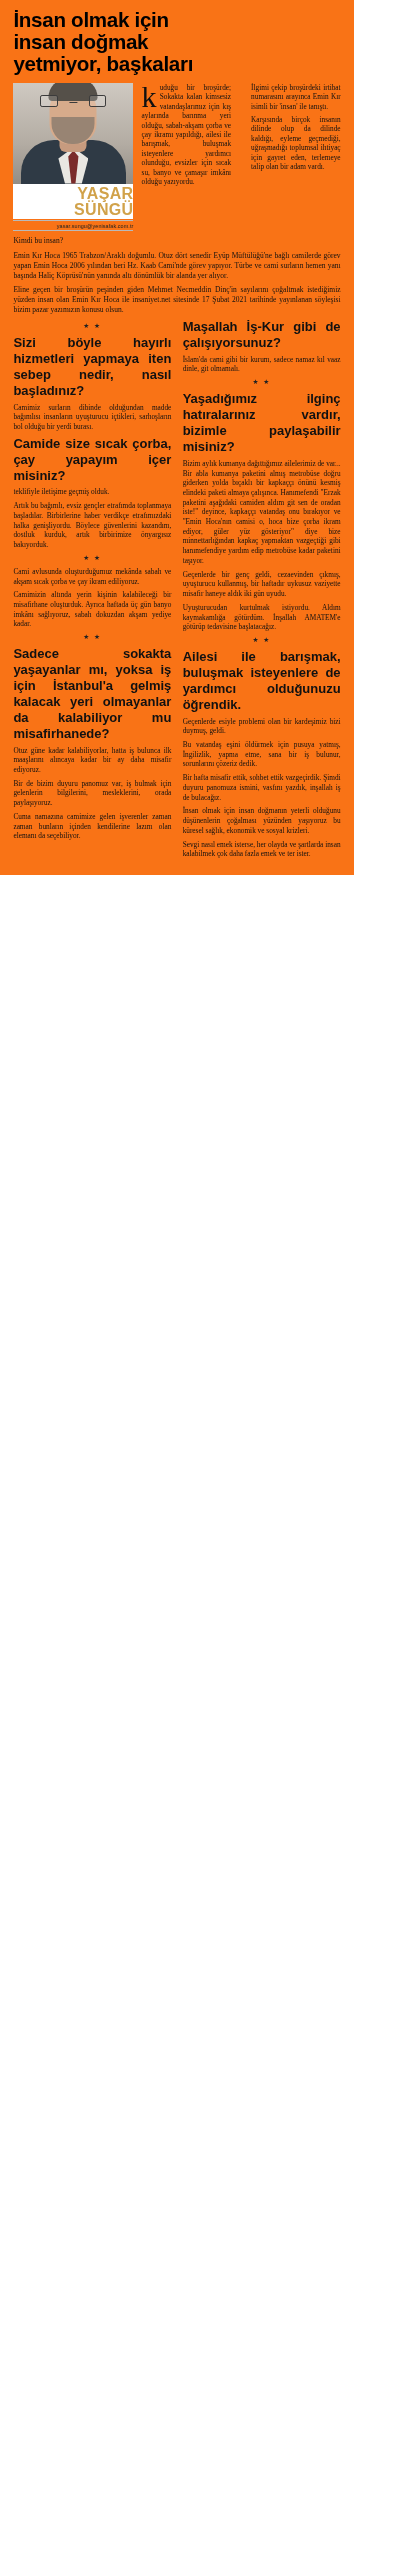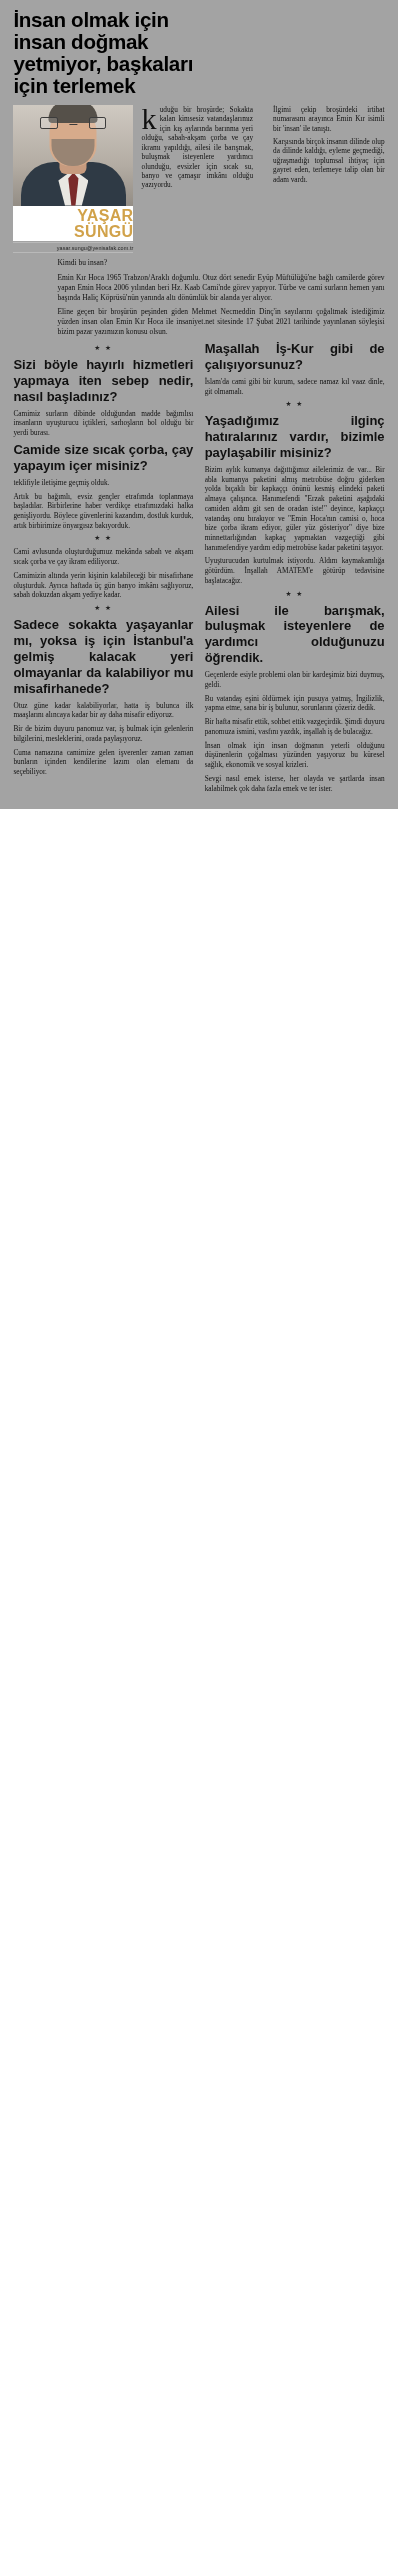--- a/index.html
+++ b/index.html
@@ -6,24 +6,24 @@
     margin: 0;
     padding: 0;
     background: #ffffff;
   }
   body {
     width: 402px;
     font-family: "Liberation Serif", serif;
     color: #111111;
   }
   .page {
-    width: 398px;
+    width: 354px;
     box-sizing: border-box;
     padding: 9.3px 13.4px 15.5px 13.4px;
-    background: #a3a3a3;
+    background: #f97316;
   }
   .headline {
     font-family: "Liberation Sans", sans-serif;
     font-weight: bold;
     font-size: 20.6px;
     line-height: 1.07;
     letter-spacing: -0.3px;
     color: #000000;
     margin: 0 0 7.2px 0;
   }
@@ -163,21 +163,20 @@
   }
   .intro-col p { margin: 0 0 3.6px 0; }
 
   
   .lead {
     margin-top: 5.2px;
     font-size: 7.5px;
     line-height: 1.34;
     text-align: justify;
     hyphens: auto;
-    margin-left: 44px;
   }
   .lead p { margin: 0 0 4.1px 0; }
 
   
   .body-cols {
     margin-top: 3.1px;
     column-count: 2;
     column-gap: 11.3px;
     column-rule: 0;
     font-size: 7.3px;
@@ -208,21 +207,20 @@
 </style>
 </head>
 <body>
 
 <div class="page">
 
   <h1 class="headline">
     <span>İnsan olmak için</span>
     <span>insan doğmak</span>
     <span>yetmiyor, başkaları</span>
-    <span>için terlemek</span>
   </h1>
 
   <div class="top-block">
 
     <div class="author-card">
       <div class="author-photo">
         <div class="ph-bg"></div>
         <div class="ph-suit"></div>
         <div class="ph-shirt"></div>
         <div class="ph-tie"></div>
@@ -272,20 +270,21 @@
       <div class="stars">★ ★</div>
       <div class="subhead">Sadece sokakta yaşayanlar mı, yoksa iş için İstanbul'a gelmiş kalacak yeri olmayanlar da kalabiliyor mu misafirhanede?</div>
       <p>Otuz güne kadar kalabiliyorlar, hatta iş bulunca ilk maaşlarını alıncaya kadar bir ay daha misafir ediyoruz.</p>
       <p>Bir de bizim duyuru panomuz var, iş bulmak için gelenlerin bilgilerini, mesleklerini, orada paylaşıyoruz.</p>
       <p>Cuma namazına camimize gelen işverenler zaman zaman bunların içinden kendilerine lazım olan elemanı da seçebiliyor.</p>
       <div class="subhead">Maşallah İş-Kur gibi de çalışıyorsunuz?</div>
       <p>İslam'da cami gibi bir kurum, sadece namaz kıl vaaz dinle, git olmamalı.</p>
       <div class="stars">★ ★</div>
       <div class="subhead">Yaşadığımız ilginç hatıralarınız vardır, bizimle paylaşabilir misiniz?</div>
       <p>Bizim aylık kumanya dağıttığımız ailelerimiz de var... Bir abla kumanya paketini almış metrobüse doğru giderken yolda bıçaklı bir kapkaççı önünü kesmiş elindeki paketi almaya çalışınca. Hanımefendi "Erzak paketini aşağıdaki camiden aldım git sen de oradan iste!" deyince, kapkaççı vatandaş onu bırakıyor ve "Emin Hoca'nın camisi o, hoca bize çorba ikram ediyor, güler yüz gösteriyor" diye bize minnettarlığından kapkaç yapmaktan vazgeçtiği gibi hanımefendiye yardım edip metrobüse kadar paketini taşıyor.</p>
+      <p>Geçenlerde bir genç geldi, cezaevinden çıkmış, uyuşturucu kullanmış, bir haftadır uykusuz vaziyette misafir haneye aldık iki gün uyudu.</p>
       <p>Uyuşturucudan kurtulmak istiyordu. Aldım kaymakamlığa götürdüm. İnşallah AMATEM'e götürüp tedavisine başlatacağız.</p>
       <div class="stars">★ ★</div>
       <div class="subhead">Ailesi ile barışmak, buluşmak isteyenlere de yardımcı olduğunuzu öğrendik.</div>
       <p>Geçenlerde esiyle problemi olan bir kardeşimiz bizi duymuş, geldi.</p>
       <p>Bu vatandaş eşini öldürmek için pusuya yatmış, İngilizlik, yapma etme, sana bir iş bulunur, sorunlarını çözeriz dedik.</p>
       <p>Bir hafta misafir ettik, sohbet ettik vazgeçirdik. Şimdi duyuru panomuza ismini, vasfını yazdık, inşallah iş de bulacağız.</p>
       <p>İnsan olmak için insan doğmanın yeterli olduğunu düşünenlerin çoğalması yüzünden yaşıyoruz bu küresel sağlık, ekonomik ve sosyal krizleri.</p>
       <p>Sevgi nasıl emek isterse, her olayda ve şartlarda insan kalabilmek çok daha fazla emek ve ter ister.</p>
     </div>
 

